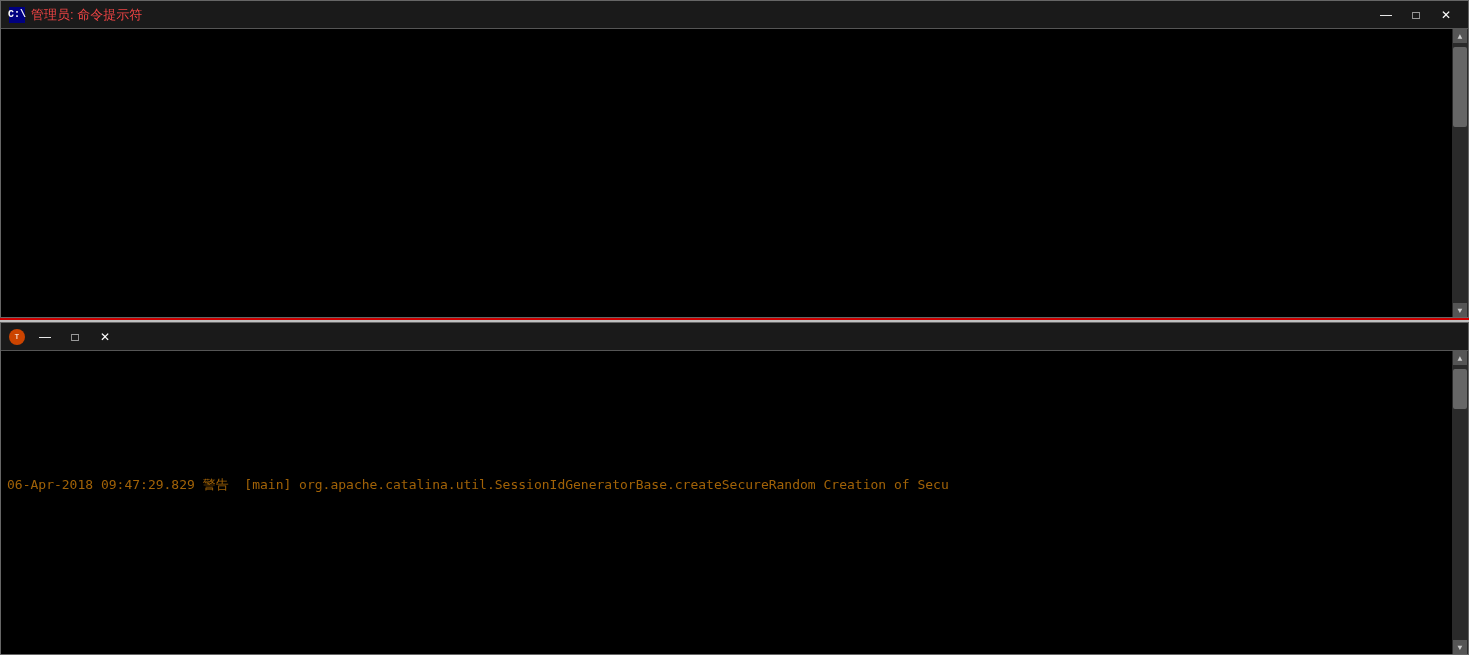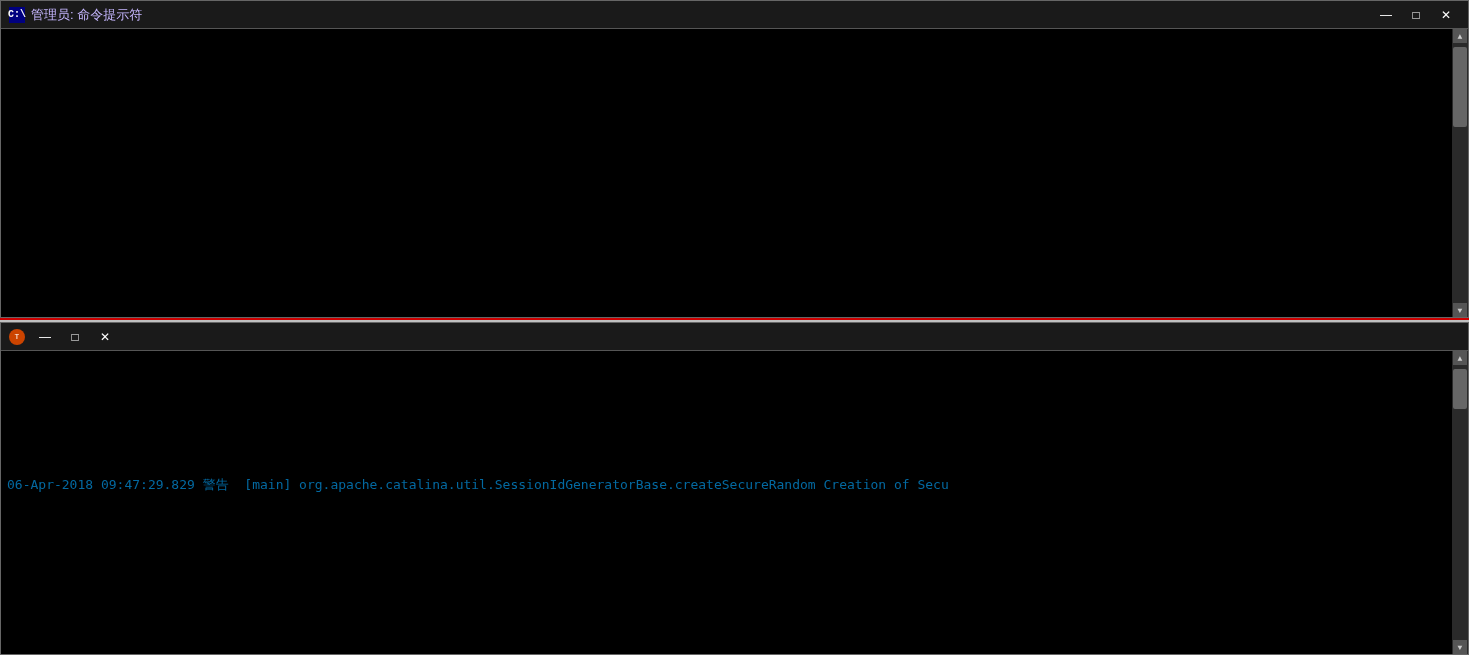--- a/index.html
+++ b/index.html
@@ -36,21 +36,21 @@
       width: 16px;
       height: 16px;
       margin-right: 6px;
       flex-shrink: 0;
       display: flex;
       align-items: center;
       justify-content: center;
     }
 
     .window-titlebar .title-text {
-      color: #c4b5fd;
+      color: #ef4444;
       font-family: 'Microsoft YaHei', 'SimHei', sans-serif;
       font-size: 13px;
       flex: 1;
     }
 
     .window-controls {
       display: flex;
       gap: 2px;
     }
 
@@ -209,21 +209,21 @@
   </div>
   <div class="content-area">
     <div class="text-area">
       <pre id="tomcat-output">r for servlet write/read
 06-Apr-2018 09:47:29.153 信息  [main] org.apache.coyote.AbstractProtocol.init Initializing ProtocolHandler ["ajp-nio-8009"]
 06-Apr-2018 09:47:29.158 信息  [main] org.apache.tomcat.util.net.NioSelectorPool.getSharedSelector Using a shared selector for servlet write/read
 06-Apr-2018 09:47:29.160 信息  [main] org.apache.catalina.startup.Catalina.load Initialization processed in 2039 ms
 06-Apr-2018 09:47:29.223 信息  [main] org.apache.catalina.core.StandardService.startInternal Starting service [Catalina]
 06-Apr-2018 09:47:29.224 信息  [main] org.apache.catalina.core.StandardEngine.startInternal Starting Servlet Engine: Apache Tomcat/9.0.6
 06-Apr-2018 09:47:29.246 信息  [main] org.apache.catalina.startup.HostConfig.deployDirectory Deploying web application directory [D:\apache-tomcat-9.0.6\webapps\docs]
-<span style="color:#0369a1">06-Apr-2018 09:47:29.829 警告  [main] org.apache.catalina.util.SessionIdGeneratorBase.createSecureRandom Creation of Secu</span>
+<span style="color:#a16207">06-Apr-2018 09:47:29.829 警告  [main] org.apache.catalina.util.SessionIdGeneratorBase.createSecureRandom Creation of Secu</span>
 </pre>
     </div>
     <div class="scrollbar">
       <div class="scrollbar-arrow">▲</div>
       <div class="scrollbar-thumb" style="height:40px; margin-top:4px;"></div>
       <div style="flex:1"></div>
       <div class="scrollbar-arrow">▼</div>
     </div>
   </div>
 </div>

